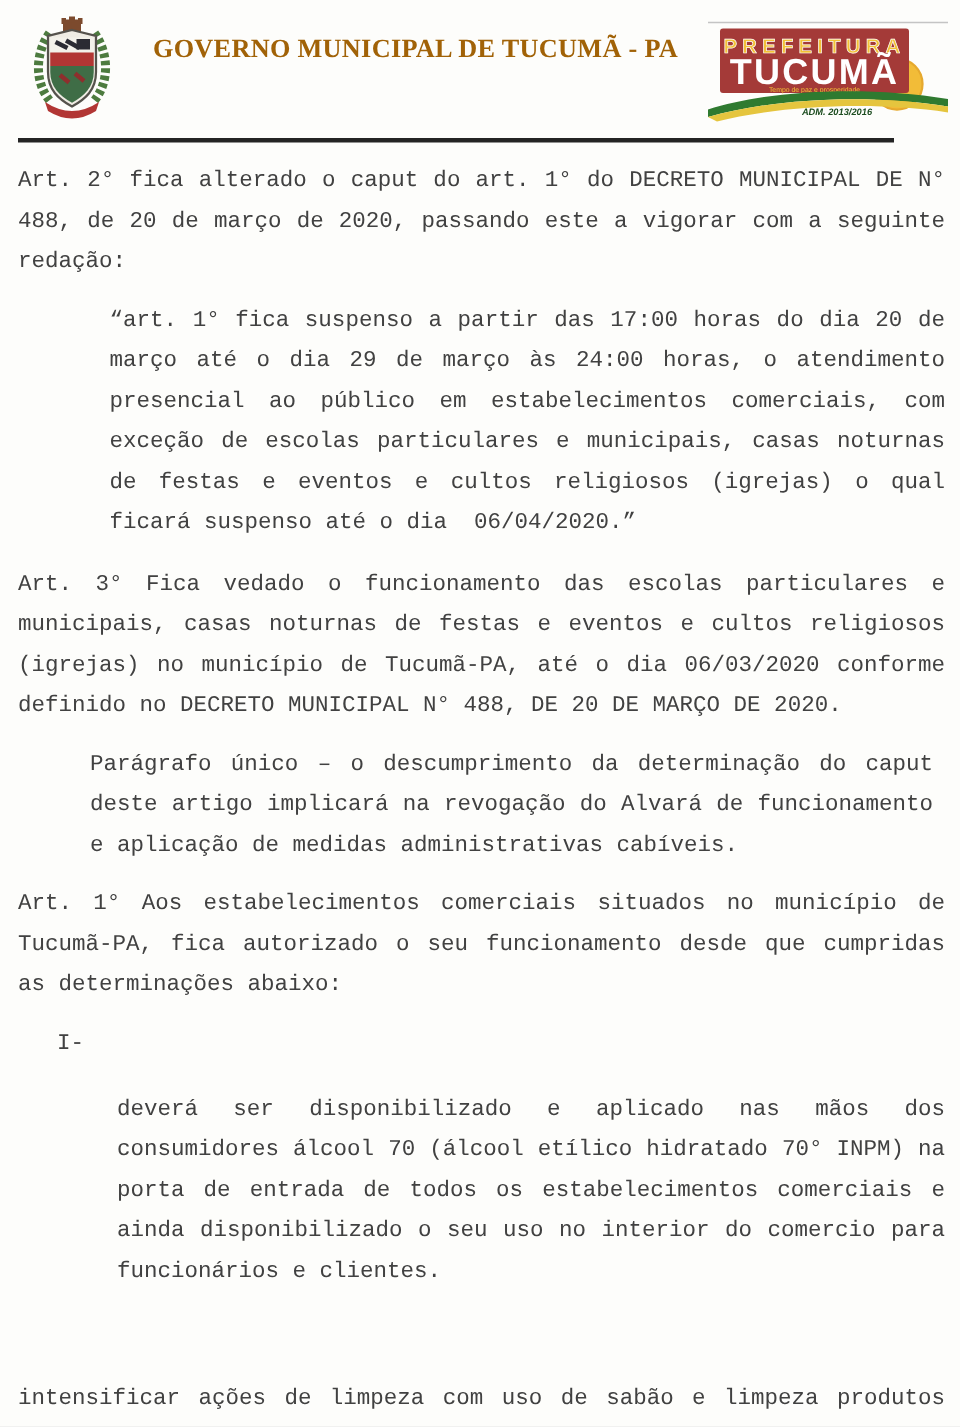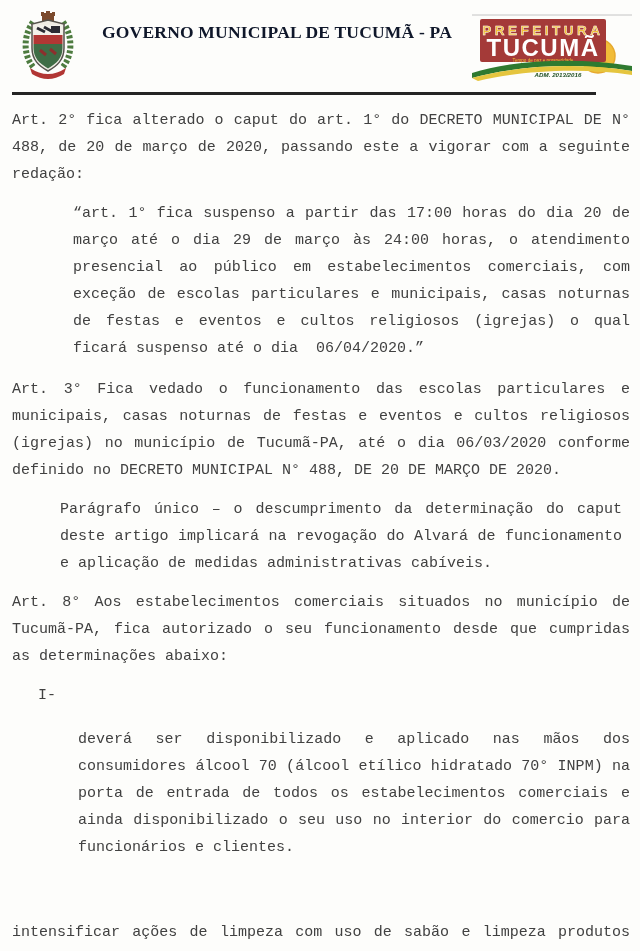--- a/index.html
+++ b/index.html
@@ -15,21 +15,21 @@
   
   .header {
     display:flex; align-items:flex-start;
     padding:8px 6px 0 20px;
     height:80px;
   }
   .crest { flex:0 0 62px; margin-top:2px; }
   .htitle { flex:1; text-align:center; padding-top:14px; }
   .gov-title {
     font-family:"Liberation Serif","DejaVu Serif",serif;
-    font-weight:bold; font-size:17.5px; color:#0f172a;
+    font-weight:bold; font-size:17.5px; color:#a16207;
     letter-spacing:.2px; white-space:nowrap;
   }
   .gov-sub {
     font-family:"Liberation Sans","DejaVu Sans",sans-serif;
     font-weight:bold; font-size:12.5px; color:#26262c;
     margin-top:3px; letter-spacing:.3px;
   }
   .logo { flex:0 0 162px; margin-top:2px; }
   svg text { font-family:"Liberation Sans","DejaVu Sans",sans-serif; }
   .rule {
@@ -111,21 +111,21 @@
   <div class="doc">
 
     <p class="art">Art. 2° fica alterado o caput do art. 1° do DECRETO MUNICIPAL DE N° 488, de 20 de março de 2020, passando este a vigorar com a seguinte redação:</p>
 
     <p class="quote">“art. 1° fica suspenso a partir das 17:00 horas do dia 20 de março até o dia 29 de março às 24:00 horas, o atendimento presencial ao público em estabelecimentos comerciais, com exceção de escolas particulares e municipais, casas noturnas de festas e eventos e cultos religiosos (igrejas) o qual ficará suspenso até o dia &nbsp;06/04/2020.”</p>
 
     <p class="art">Art. 3° Fica vedado o funcionamento das escolas particulares e municipais, casas noturnas de festas e eventos e cultos religiosos (igrejas) no município de Tucumã-PA, até o dia 06/03/2020 conforme definido no DECRETO MUNICIPAL N° 488, DE 20 DE MARÇO DE 2020.</p>
 
     <p class="parag">Parágrafo único – o descumprimento da determinação do caput deste artigo implicará na revogação do Alvará de funcionamento e aplicação de medidas administrativas cabíveis.</p>
 
-    <p class="art">Art. 8° Aos estabelecimentos comerciais situados no município de Tucumã-PA, fica autorizado o seu funcionamento desde que cumpridas as determinações abaixo:</p>
+    <p class="art">Art. 1° Aos estabelecimentos comerciais situados no município de Tucumã-PA, fica autorizado o seu funcionamento desde que cumpridas as determinações abaixo:</p>
 
     <div class="items">
       <div class="item">
         <span class="item-num">I-</span>
         <span class="item-text">deverá ser disponibilizado e aplicado nas mãos dos consumidores álcool 70 (álcool etílico hidratado 70° INPM) na porta de entrada de todos os estabelecimentos comerciais e ainda disponibilizado o seu uso no interior do comercio para funcionários e clientes.</span>
       </div>
       <div class="item">
         <span class="item-text">intensificar ações de limpeza com uso de sabão e limpeza produtos similares;</span>
       </div>
       <div class="item">

